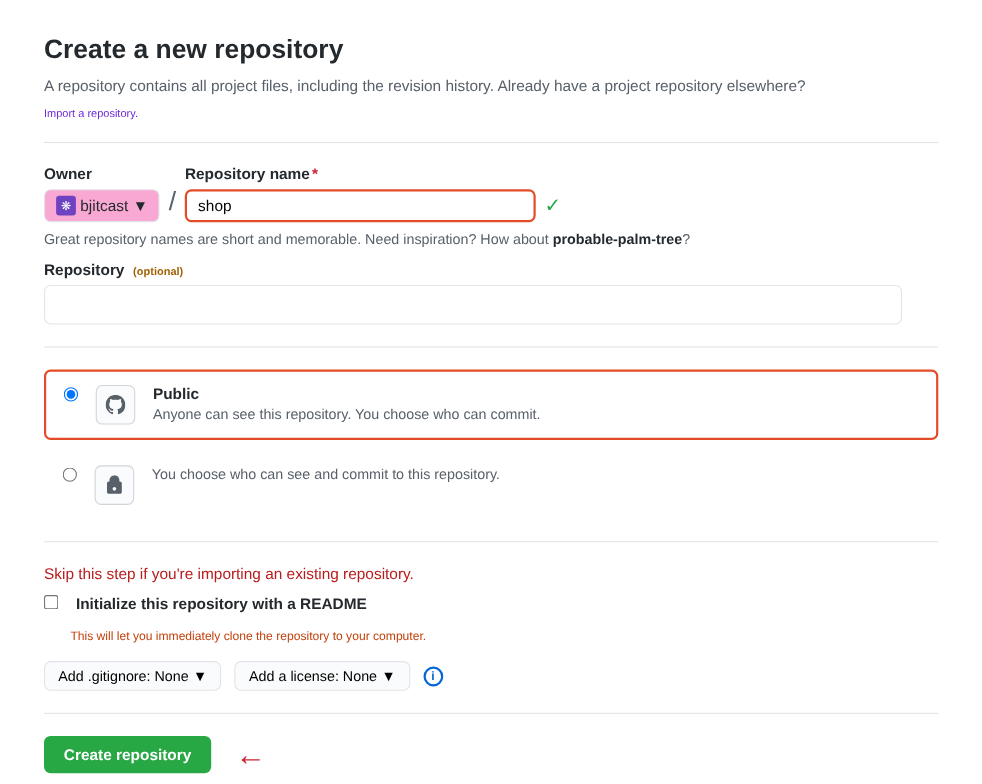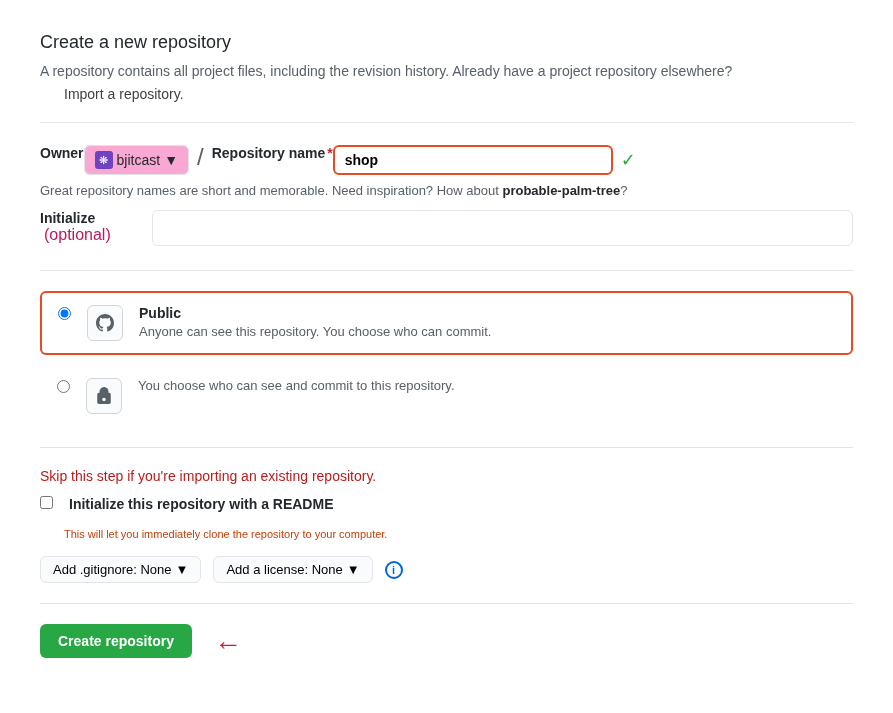--- a/index.html
+++ b/index.html
@@ -4,64 +4,63 @@
   <style>
     * { box-sizing: border-box; margin: 0; padding: 0; }
     body {
       font-family: -apple-system, BlinkMacSystemFont, "Segoe UI", Helvetica, Arial, sans-serif;
       font-size: 14px;
       color: #24292e;
       background: #fff;
       padding: 32px 40px;
     }
     h1 {
-      font-size: 18px;
-      font-weight: 400;
+      font-size: 24px;
+      font-weight: 700;
       margin-bottom: 8px;
     }
     .subtitle {
       color: #586069;
       font-size: 14px;
       line-height: 1.5;
       margin-bottom: 4px;
     }
     .import-link {
-      color: #404040;
+      color: #6d28d9;
       text-decoration: none;
-      font-size: 14px;
-      margin-left: 24px;
+      font-size: 10px;
     }
     .divider {
       border: none;
       border-top: 1px solid #e1e4e8;
       margin: 20px 0;
     }
     .form-row {
       display: flex;
       align-items: flex-end;
       gap: 8px;
       margin-bottom: 8px;
     }
     .field-group {
       display: flex;
-      flex-direction: row;
+      flex-direction: column;
     }
     label.field-label {
       font-size: 14px;
       font-weight: 600;
       margin-bottom: 6px;
     }
     label.field-label .required {
       color: #cb2431;
       margin-left: 2px;
     }
     label.field-label .optional {
-      font-weight: 400;
-      color: #be185d;
-      font-size: 16px;
+      font-weight: 700;
+      color: #a16207;
+      font-size: 10px;
       margin-left: 4px;
     }
     .owner-select {
       display: flex;
       align-items: center;
       gap: 4px;
       border: 1px solid #e1e4e8;
       border-radius: 6px;
       padding: 5px 10px;
       font-size: 14px;
@@ -88,23 +87,22 @@
     .slash {
       font-size: 24px;
       color: #586069;
       padding-bottom: 4px;
     }
     .repo-name-input {
       border: 2px solid #e34c26;
       border-radius: 6px;
       padding: 5px 10px;
       font-size: 14px;
-      width: 280px;
+      width: 319px;
       outline: none;
-      font-weight: bold;
     }
     .repo-name-wrapper {
       position: relative;
       display: flex;
       align-items: center;
     }
     .checkmark {
       color: #28a745;
       font-size: 18px;
       margin-left: 8px;
@@ -278,21 +276,21 @@
     </div>
   </div>
 </div>
 
 <p class="hint-text">
   <span>Great repository names are short and memorable. Need inspiration? How about </span><strong>probable-palm-tree</strong><span>?</span>
 </p>
 
 <div class="field-group" style="margin-bottom:16px;">
   <label class="field-label">
-    <span>Initialize</span>
+    <span>Repository</span>
     <span class="optional">(optional)</span>
   </label>
   <input type="text" class="description-input" style="">
 </div>
 
 <hr class="divider">
 
 <div class="visibility-section">
 
   <div class="visibility-option selected">

